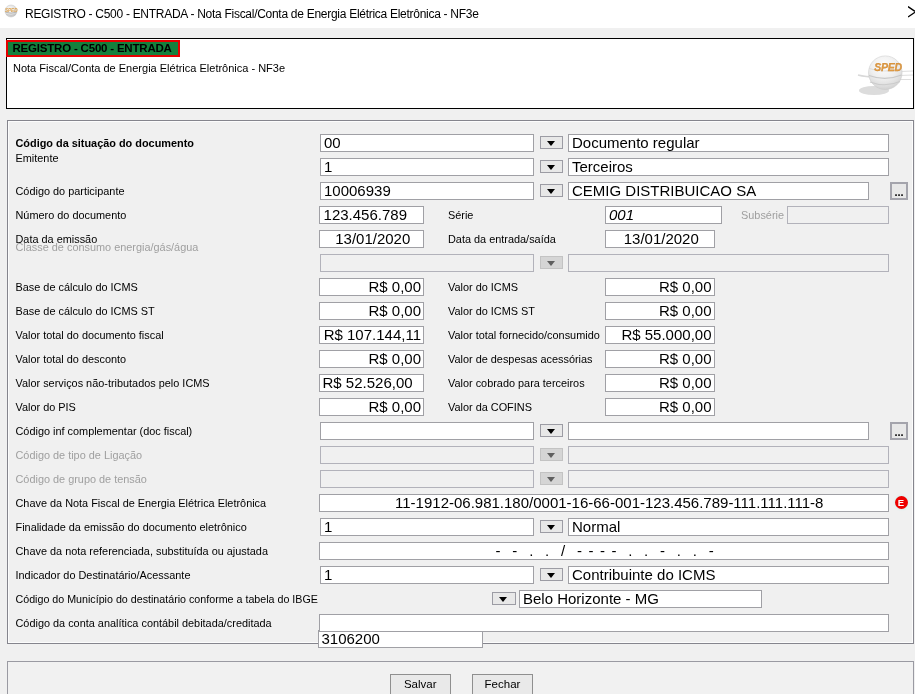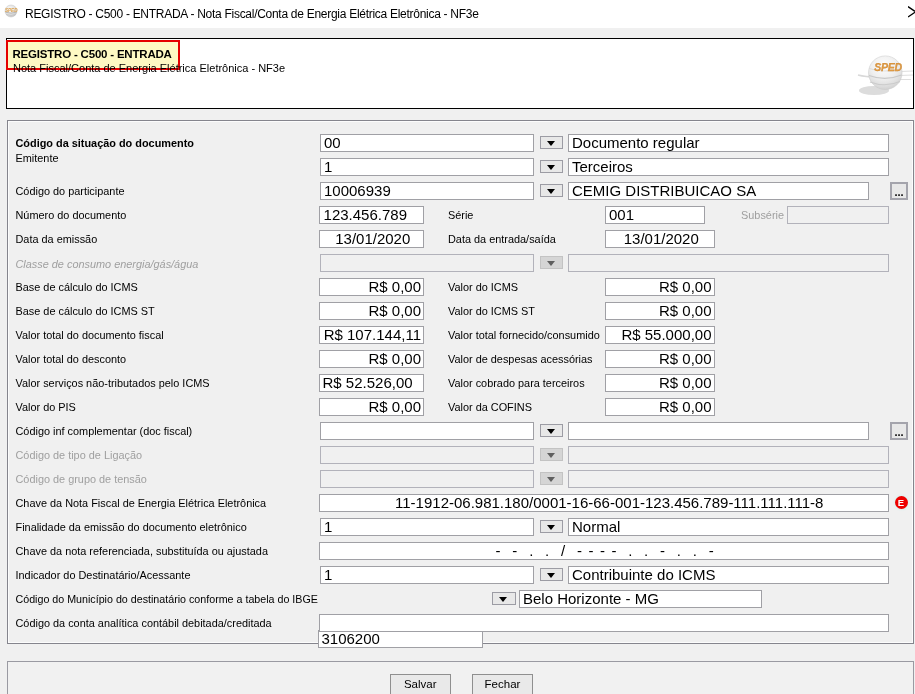--- a/index.html
+++ b/index.html
@@ -2,22 +2,22 @@
 <html><head><meta charset="utf-8">
 <style>
 * { margin:0; padding:0; box-sizing:border-box; }
 html,body { width:915px; height:694px; overflow:hidden; background:#fff;
   font-family:"Liberation Sans", sans-serif; }
 #titlebar { position:absolute; left:0; top:0; width:915px; height:28px; background:#fff; }
 #title { position:absolute; left:25px; top:6.5px; font-size:12px; letter-spacing:-0.28px; color:#000; white-space:nowrap; }
 #dlg { position:absolute; left:0; top:28px; width:915px; height:666px; background:#f0f0f0; }
 #hdr { position:absolute; left:6px; top:38px; width:908px; height:71px; background:#fff;
   border:1.5px solid #000; }
-#redbox { position:absolute; left:-1px; top:0.5px; height:30px; padding:0 6px 0 4.5px;
-  border:2px solid #e60000; background:#fef9c3; display:flex; align-items:center; }
+#redbox { position:absolute; left:-1px; top:0.5px; height:17px; padding:0 6px 0 4.5px;
+  border:2px solid #e60000; background:#15803d; display:flex; align-items:center; }
 #redbox span { font-size:11.5px; font-weight:bold; letter-spacing:-0.2px; color:#000;
   white-space:nowrap; position:relative; top:-0.5px; }
 #subtl { position:absolute; left:6px; top:23px; font-size:11px; color:#000; white-space:nowrap; }
 .lab { position:absolute; font-size:10.9px; color:#000; line-height:18.5px; white-space:nowrap; }
 .lab.c2 { font-size:10.9px; }
 .lab.gray { color:#9f9f9f; }
 .lab.small { font-size:10.7px; }
 .inp { position:absolute; height:18.5px; background:#fff; border:1px solid #a0a0a5;
   font-size:15px; color:#000; line-height:16.5px; padding-left:3px; white-space:nowrap; overflow:hidden; }
 .inp.dis { background:#f0f0f0; border-color:#b2b2ba; }
@@ -99,28 +99,28 @@
 <div class="lab" style="left:15.5px;top:181.5px;">Código do participante</div>
 <div class="inp" style="left:320px;top:181.5px;width:213.5px;">10006939</div>
 <div class="dd" style="left:539.5px;top:183.9px;">
     <span class="tri"></span>
   </div>
 <div class="inp" style="left:568px;top:181.5px;width:301px;">CEMIG DISTRIBUICAO SA</div>
 <div class="ell" style="left:890px;top:181.5px;">...</div>
 <div class="lab" style="left:15.5px;top:205.5px;">Número do documento</div>
 <div class="inp" style="left:318.5px;top:205.5px;width:105.5px;text-align:right;padding-right:16px;">123.456.789</div>
 <div class="lab c2" style="left:448px;top:205.5px;">Série</div>
-<div class="inp" style="left:605px;top:205.5px;width:100px;">001</div>
+<div class="inp" style="left:605px;top:205.5px;width:117px;font-style:italic;">001</div>
 <div class="lab gray" style="left:741px;top:205.5px;">Subsérie</div>
 <div class="inp dis" style="left:787px;top:205.5px;width:102px;"></div>
 <div class="lab" style="left:15.5px;top:229.5px;">Data da emissão</div>
 <div class="inp" style="left:318.5px;top:229.5px;width:105.5px;text-align:center;">13/01/2020</div>
 <div class="lab c2" style="left:448px;top:229.5px;">Data da entrada/saída</div>
 <div class="inp" style="left:605px;top:229.5px;width:109.5px;text-align:center;">13/01/2020</div>
-<div class="lab gray" style="left:15.5px;top:255px;font-style:italic;">Classe de consumo energia/gás/água</div>
+<div class="lab gray" style="left:15.5px;top:238px;">Classe de consumo energia/gás/água</div>
 <div class="inp dis" style="left:320px;top:253.5px;width:213.5px;"></div>
 <div class="dd dis-dd" style="left:539.5px;top:255.9px;">
     <span class="tri dim"></span>
   </div>
 <div class="inp dis" style="left:568px;top:253.5px;width:321px;"></div>
 <div class="lab" style="left:15.5px;top:277.5px;">Base de cálculo do ICMS</div>
 <div class="inp" style="left:318.5px;top:277.5px;width:105.5px;text-align:right;padding-right:2px;">R$ 0,00</div>
 <div class="lab c2" style="left:448px;top:277.5px;">Valor do ICMS</div>
 <div class="inp" style="left:605px;top:277.5px;width:109.5px;text-align:right;padding-right:2px;">R$ 0,00</div>
 <div class="lab" style="left:15.5px;top:301.5px;">Base de cálculo do ICMS ST</div>

